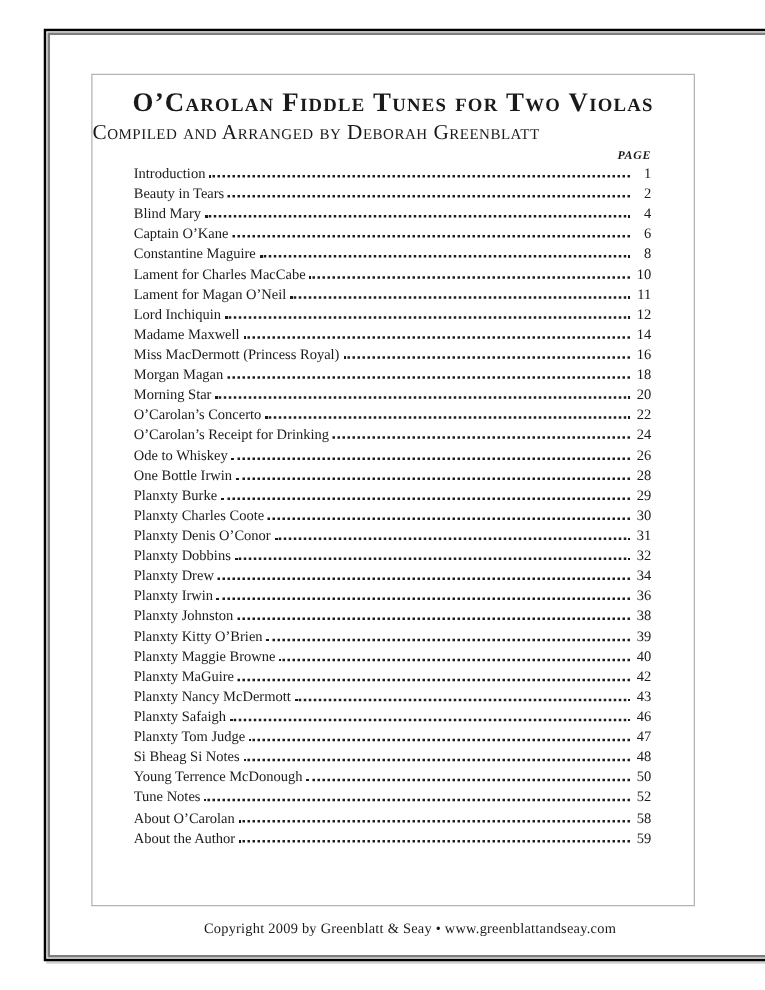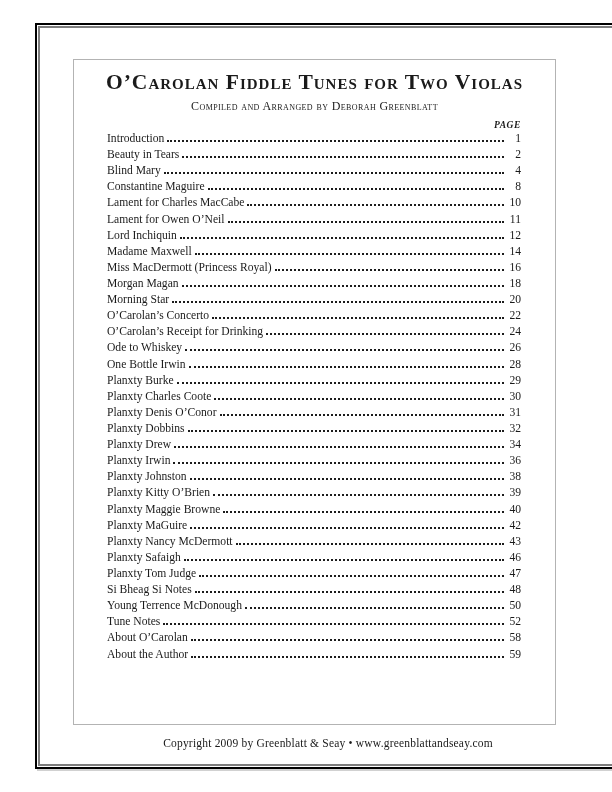--- a/index.html
+++ b/index.html
@@ -44,22 +44,22 @@
     margin: 0;
     text-align: center;
     font-size: 21.5px;
     line-height: 27px;
     font-weight: bold;
     font-variant: small-caps;
     letter-spacing: 1px;
     white-space: nowrap;
   }
   .book-subtitle {
-    text-align: center;
-    font-size: 12px;
+    text-align: left;
+    font-size: 17px;
     line-height: 16px;
     margin-top: 2px;
     font-variant: small-caps;
     letter-spacing: 0.4px;
   }
   .page-col-header {
     text-align: right;
     padding-right: 34px;
     font-size: 9.5px;
     font-weight: bold;
@@ -122,31 +122,36 @@
             <span class="toc-title">Beauty in Tears</span>
             <span class="toc-leader"></span>
             <span class="toc-page">2</span>
           </div>
           <div class="toc-row">
             <span class="toc-title">Blind Mary</span>
             <span class="toc-leader"></span>
             <span class="toc-page">4</span>
           </div>
           <div class="toc-row">
+            <span class="toc-title">Captain O’Kane</span>
+            <span class="toc-leader"></span>
+            <span class="toc-page">6</span>
+          </div>
+          <div class="toc-row">
             <span class="toc-title">Constantine Maguire</span>
             <span class="toc-leader"></span>
             <span class="toc-page">8</span>
           </div>
           <div class="toc-row">
             <span class="toc-title">Lament for Charles MacCabe</span>
             <span class="toc-leader"></span>
             <span class="toc-page">10</span>
           </div>
           <div class="toc-row">
-            <span class="toc-title">Lament for Owen O’Neil</span>
+            <span class="toc-title">Lament for Magan O’Neil</span>
             <span class="toc-leader"></span>
             <span class="toc-page">11</span>
           </div>
           <div class="toc-row">
             <span class="toc-title">Lord Inchiquin</span>
             <span class="toc-leader"></span>
             <span class="toc-page">12</span>
           </div>
           <div class="toc-row">
             <span class="toc-title">Madame Maxwell</span>

